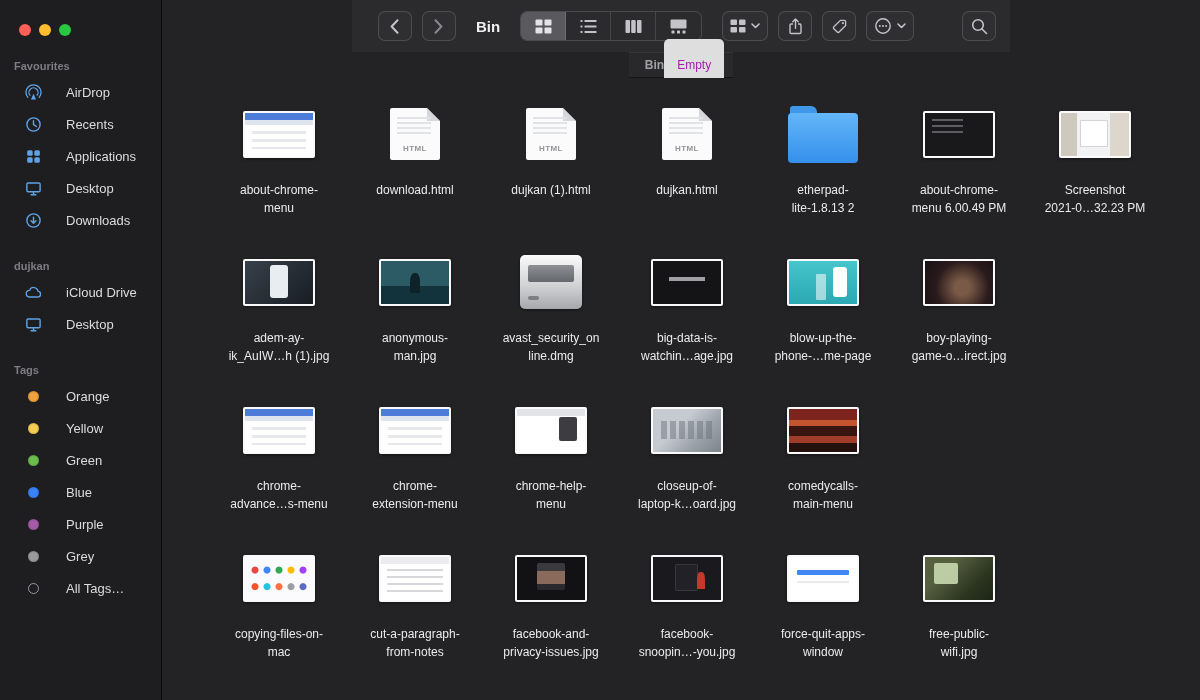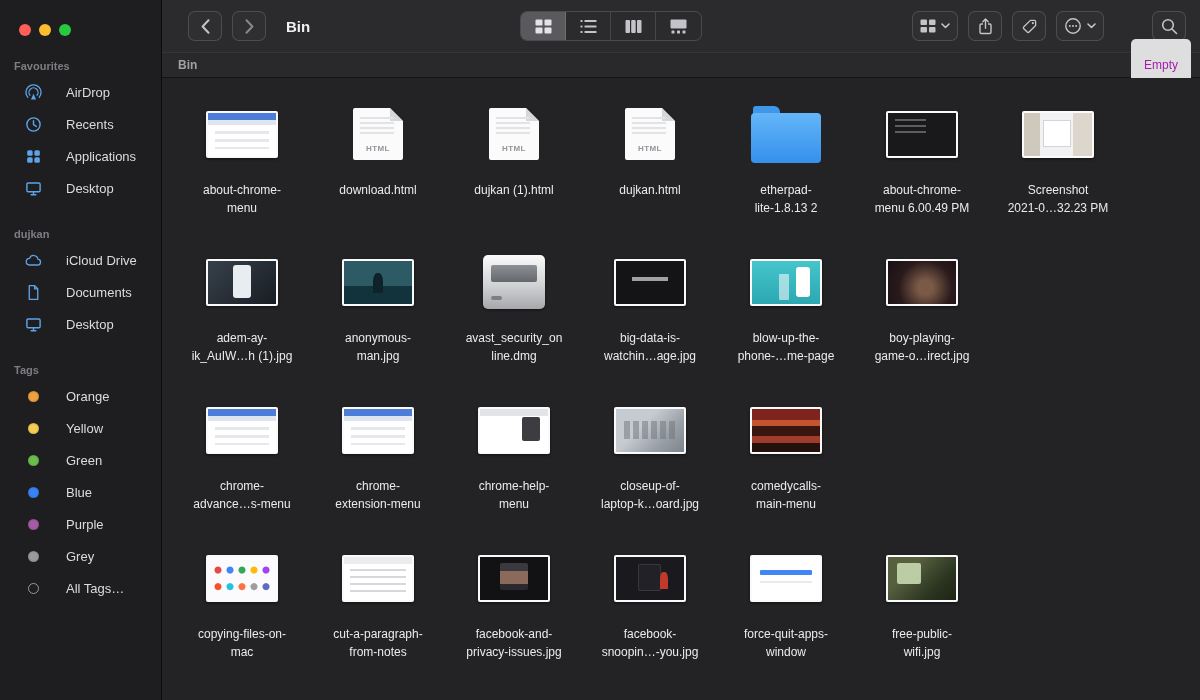--- a/index.html
+++ b/index.html
@@ -16,21 +16,21 @@
   .dot.yellow { background:#febc2e; }
   .dot.green { background:#28c840; }
   .sb-heading { font-size:11px; font-weight:700; color:#7d7d83; padding-left:14px; margin:24px 0 4px 0; }
   .sb-item { display:flex; align-items:center; gap:24px; height:32px; padding-left:24px; font-size:13px; color:#dcdcde; cursor:default; }
   .sb-icon { width:18px; height:18px; display:flex; align-items:center; justify-content:center; flex:0 0 18px; }
   .sb-icon svg { width:17px; height:17px; display:block; }
   .tag-dot { width:11px; height:11px; border-radius:50%; box-shadow:inset 0 0 2px rgba(0,0,0,.35); }
   .tag-dot.ring { background:transparent; border:1.5px solid #98989d; box-shadow:none; }
 
   
-  .main { flex:1; display:flex; flex-direction:column; min-width:0; }
+  .main { flex:1; display:flex; flex-direction:column; min-width:0;align-items:center; }
 
   
   .toolbar { height:52px; background:#2b2b2d; display:flex; align-items:center; padding:0 14px 0 26px; gap:10px; }
   .tb-btn { height:30px; min-width:34px; border:1px solid rgba(255,255,255,.15); border-radius:7px;
             background:rgba(255,255,255,.02); display:flex; align-items:center; justify-content:center;
             gap:5px; padding:0 7px; cursor:default; font-family:inherit; }
   .tb-btn svg { display:block; }
   .tb-title { font-size:15px; font-weight:700; color:#f0f0f2; margin-left:10px; }
   .spacer { flex:1; }
   .seg { display:flex; height:30px; border:1px solid rgba(255,255,255,.15); border-radius:7px; overflow:hidden; }
@@ -198,37 +198,37 @@
         </div>
         <div class="sb-item">
           <span class="sb-icon">
             <svg viewBox="0 0 18 18">
               <rect x="2" y="3.2" width="14" height="9.2" rx="1.3" fill="none" stroke="#5fa3e7" stroke-width="1.5"></rect>
               <path d="M6.5 15.6h5M9 12.4v3.2" stroke="#5fa3e7" stroke-width="1.5" stroke-linecap="round"></path>
             </svg>
           </span>
           <span class="sb-label">Desktop</span>
         </div>
+        <div class="sb-item">
+          <span class="sb-icon">
+            <svg viewBox="0 0 18 18">
+              <circle cx="9" cy="9" r="7" fill="none" stroke="#5fa3e7" stroke-width="1.5"></circle>
+              <path d="M9 5.4v6.2M6.4 9.3 9 11.9l2.6-2.6" fill="none" stroke="#5fa3e7" stroke-width="1.5" stroke-linecap="round" stroke-linejoin="round"></path>
+            </svg>
+          </span>
+          <span class="sb-label">Downloads</span>
+        </div>
         <div class="sb-heading">dujkan</div>
         <div class="sb-item">
           <span class="sb-icon">
             <svg viewBox="0 0 20 15">
               <path d="M5.2 12.8h9.3a3.4 3.4 0 0 0 .7-6.8 5 5 0 0 0-9.7-1A3.9 3.9 0 0 0 5.2 12.8z" fill="none" stroke="#5fa3e7" stroke-width="1.5" stroke-linejoin="round"></path>
             </svg>
           </span>
           <span class="sb-label">iCloud Drive</span>
-        </div>
-        <div class="sb-item">
-          <span class="sb-icon">
-            <svg viewBox="0 0 18 18">
-              <path d="M4.5 1.8h5.7l3.3 3.3v11.1H4.5z" fill="none" stroke="#5fa3e7" stroke-width="1.4" stroke-linejoin="round"></path>
-              <path d="M10.2 1.8v3.3h3.3" fill="none" stroke="#5fa3e7" stroke-width="1.4" stroke-linejoin="round"></path>
-            </svg>
-          </span>
-          <span class="sb-label">Documents</span>
         </div>
         <div class="sb-item">
           <span class="sb-icon">
             <svg viewBox="0 0 18 18">
               <rect x="2" y="3.2" width="14" height="9.2" rx="1.3" fill="none" stroke="#5fa3e7" stroke-width="1.5"></rect>
               <path d="M6.5 15.6h5M9 12.4v3.2" stroke="#5fa3e7" stroke-width="1.5" stroke-linecap="round"></path>
             </svg>
           </span>
           <span class="sb-label">Desktop</span>
         </div>

